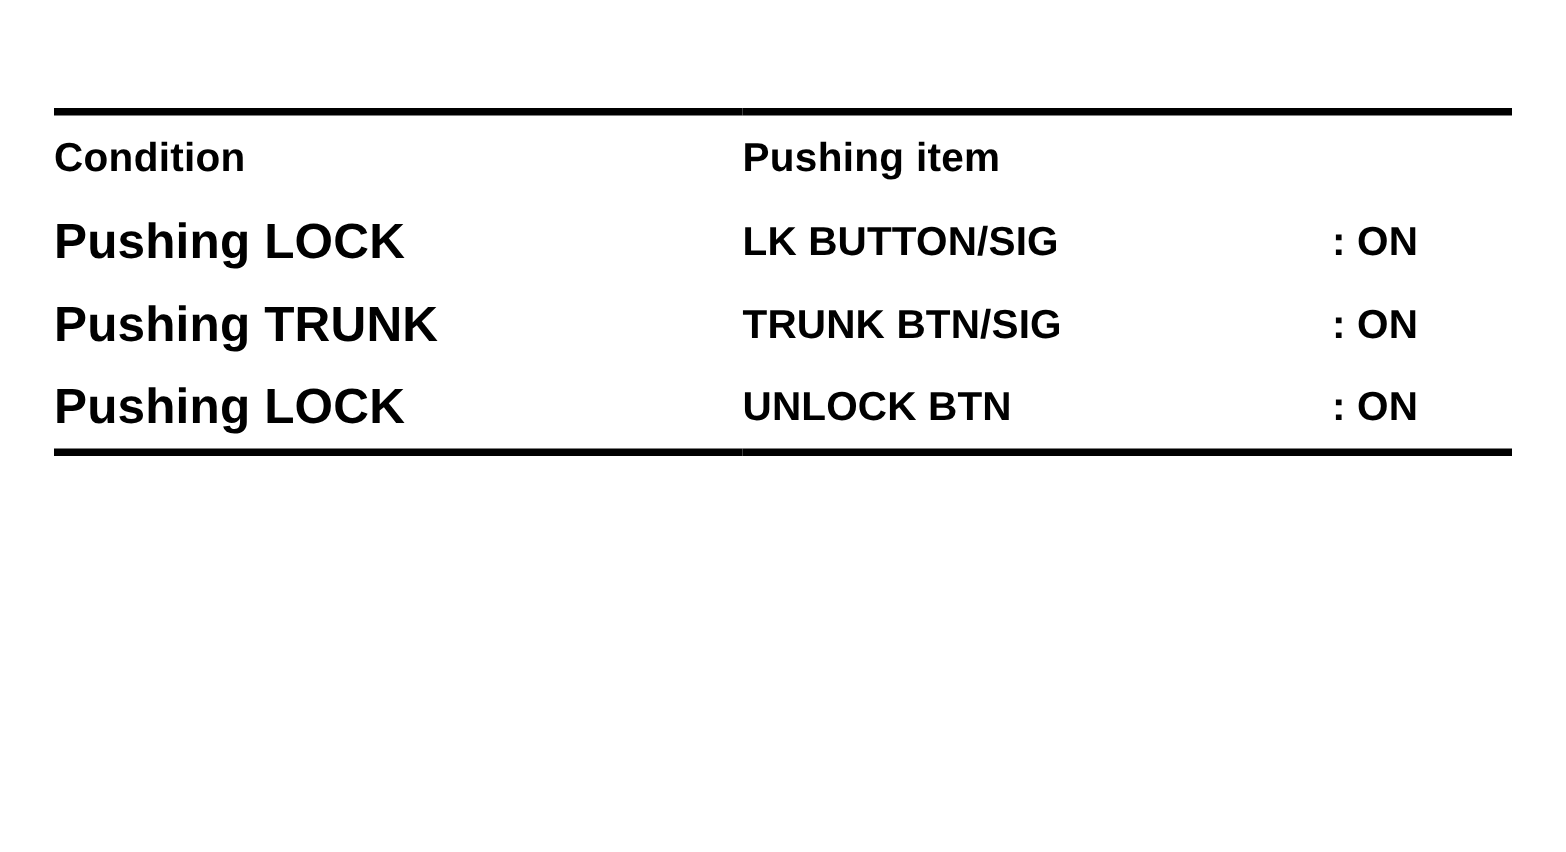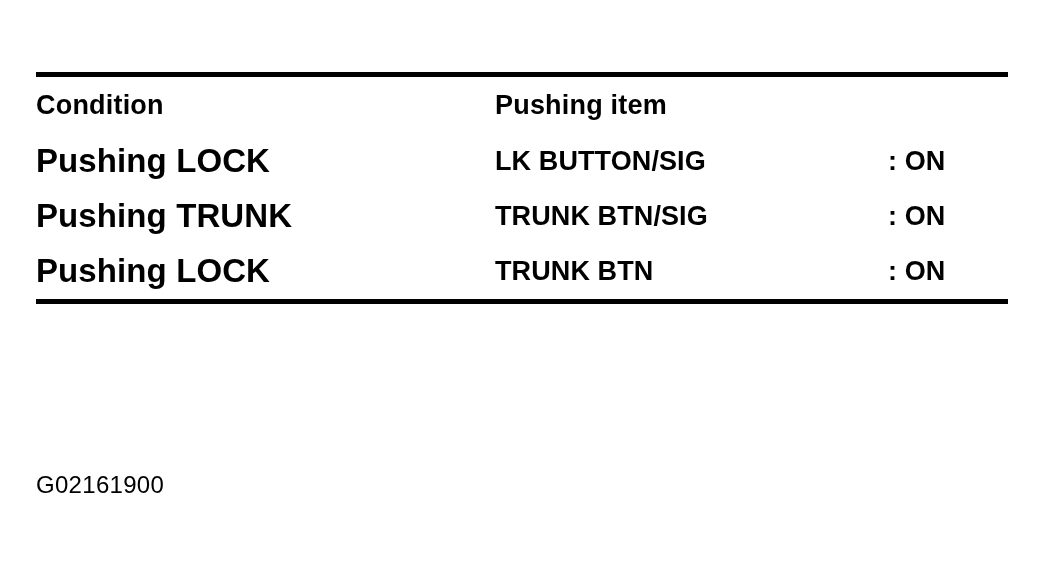--- a/index.html
+++ b/index.html
@@ -157,25 +157,24 @@
             <span class="monitor-name">TRUNK BTN/SIG</span>
             <span class="monitor-value">: ON</span>
           </div>
         </td>
       </tr>
 
       <tr>
         <td class="cell-condition cell-condition-body">Pushing LOCK</td>
         <td class="cell-monitor-body">
           <div class="monitor-inner">
-            <span class="monitor-name">TRUNK BTN</span>
+            <span class="monitor-name">UNLOCK BTN</span>
             <span class="monitor-value">: ON</span>
           </div>
         </td>
       </tr>
 
 
     </tbody>
   </table>
 
-  <div id="figure-caption">G02161900</div>
 
 </div>
 
 </body></html>

